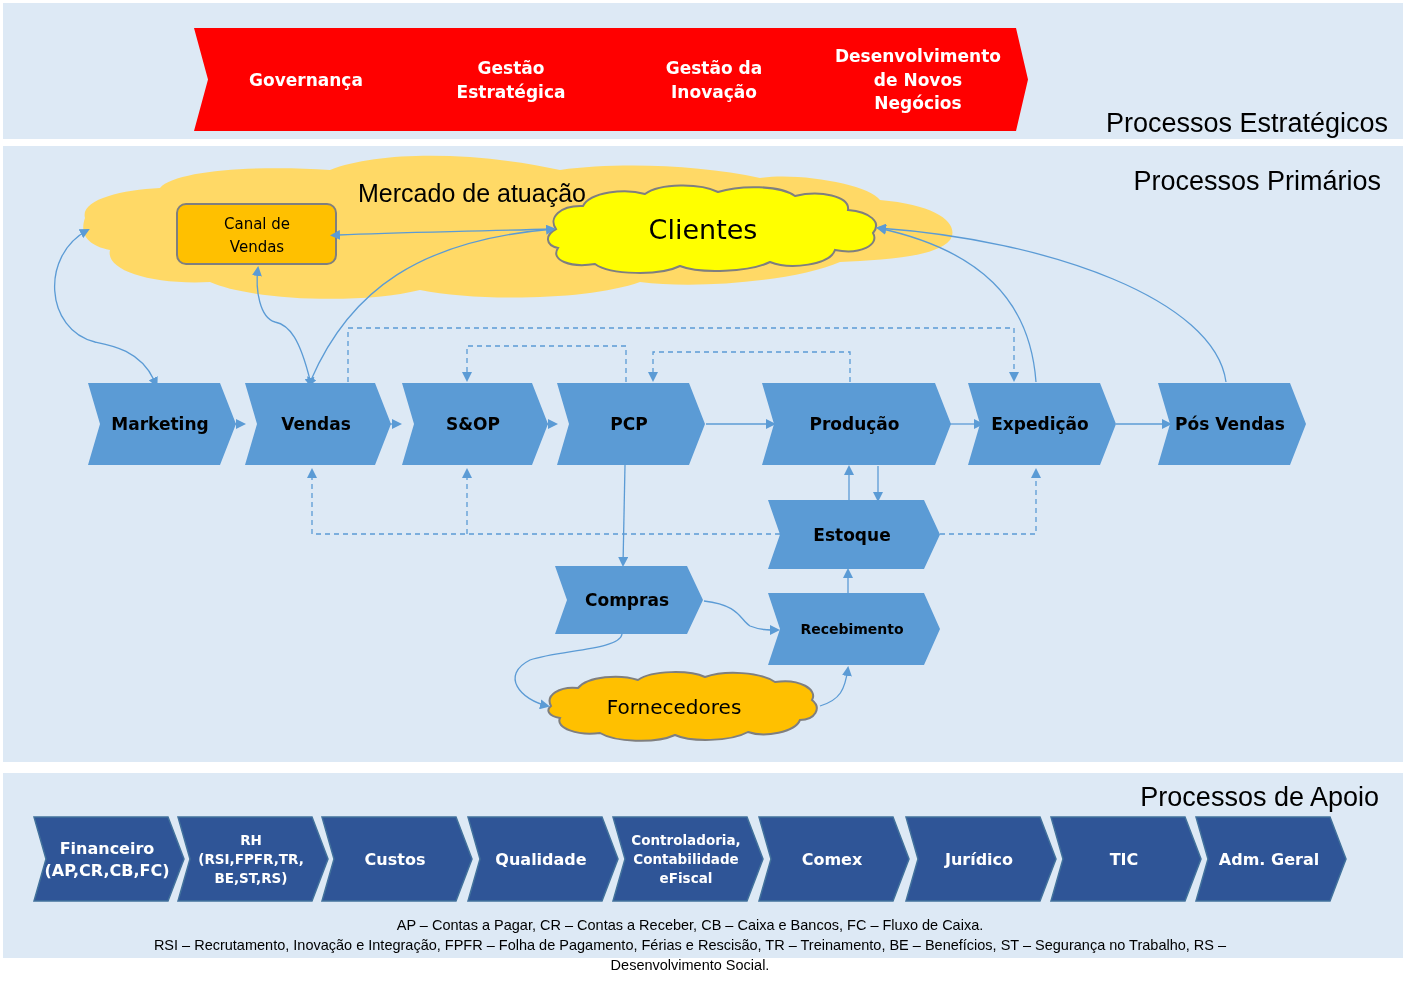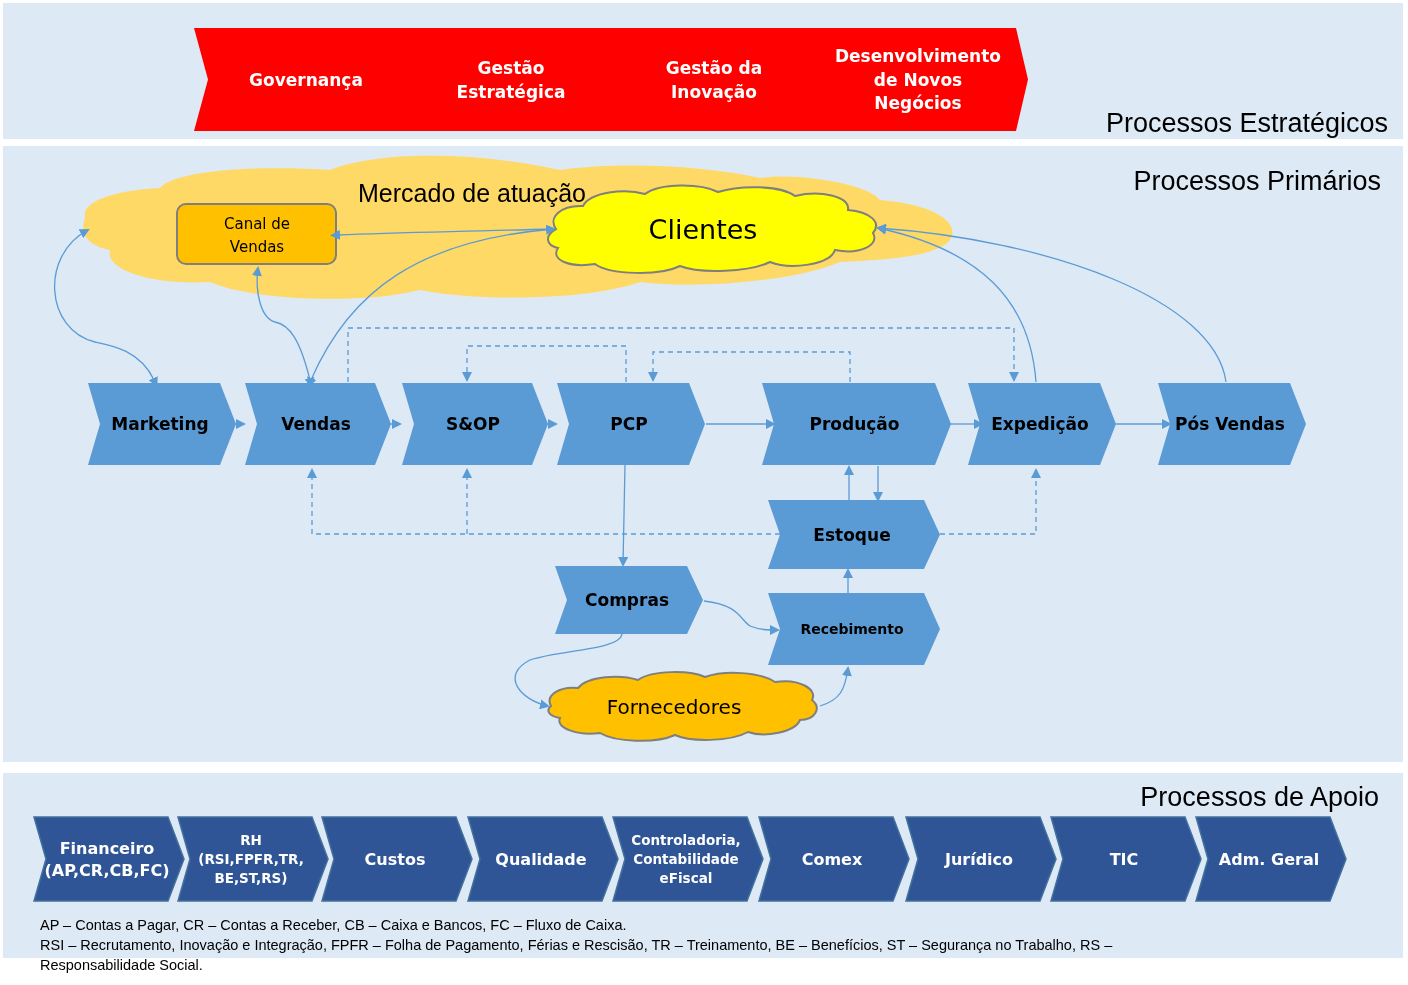--- a/index.html
+++ b/index.html
@@ -5,21 +5,21 @@
   html, body { margin: 0; padding: 0; background: #ffffff; }
   body { width: 1408px; height: 985px; position: relative; overflow: hidden; font-family: "Liberation Sans", sans-serif; }
   .panel { position: absolute; background: #dde9f5; }
   #panel-strategic { left: 3px; top: 3px; width: 1400px; height: 136px; }
   #panel-primary { left: 3px; top: 146px; width: 1400px; height: 616px; }
   #panel-support { left: 3px; top: 773px; width: 1400px; height: 185px; }
   svg#diagram { position: absolute; left: 0; top: 0; width: 1408px; height: 985px; }
   .section-title { font-family: "Liberation Sans", sans-serif; font-size: 27px; fill: #000; }
   .chev-label { font-family: "DejaVu Sans", sans-serif; font-weight: bold; fill: #000; }
   .chev-label-w { font-family: "DejaVu Sans", sans-serif; font-weight: bold; fill: #fff; }
-  .legend { position: absolute; left: 40px; top: 915px; width: 1300px; font-family: "Liberation Sans", sans-serif; font-size: 14.5px; line-height: 20px; color: #000; }
+  .legend { position: absolute; left: 40px; top: 915px; width: 1300px; font-family: "Liberation Sans", sans-serif; font-size: 14.5px; line-height: 20px; color: #000; text-align: center; }
   .legend div { white-space: nowrap; }
 </style>
 </head>
 <body>
 
 <div class="panel" id="panel-strategic"></div>
 <div class="panel" id="panel-primary"></div>
 <div class="panel" id="panel-support"></div>
 
 <svg id="diagram" viewBox="0 0 1408 985" xmlns="http://www.w3.org/2000/svg">
@@ -197,14 +197,14 @@
       <g>
         <path d="M1196,817 L1330,817 L1346,859 L1330,901 L1196,901 L1208,859 Z" fill="#2f5597" stroke="#41719c" stroke-width="1.5"></path>
         <text x="1269" y="864.76" text-anchor="middle" class="chev-label-w" font-size="16">Adm. Geral</text>
       </g>
     </g>
 </svg>
 
 <div class="legend">
   <div>AP – Contas a Pagar, CR – Contas a Receber, CB – Caixa e Bancos, FC – Fluxo de Caixa.</div>
   <div>RSI – Recrutamento, Inovação e Integração, FPFR – Folha de Pagamento, Férias e Rescisão, TR – Treinamento, BE – Benefícios, ST – Segurança no Trabalho, RS –</div>
-  <div>Responsabilidade Social.</div>
+  <div>Desenvolvimento Social.</div>
 </div>
 
 </body></html>

